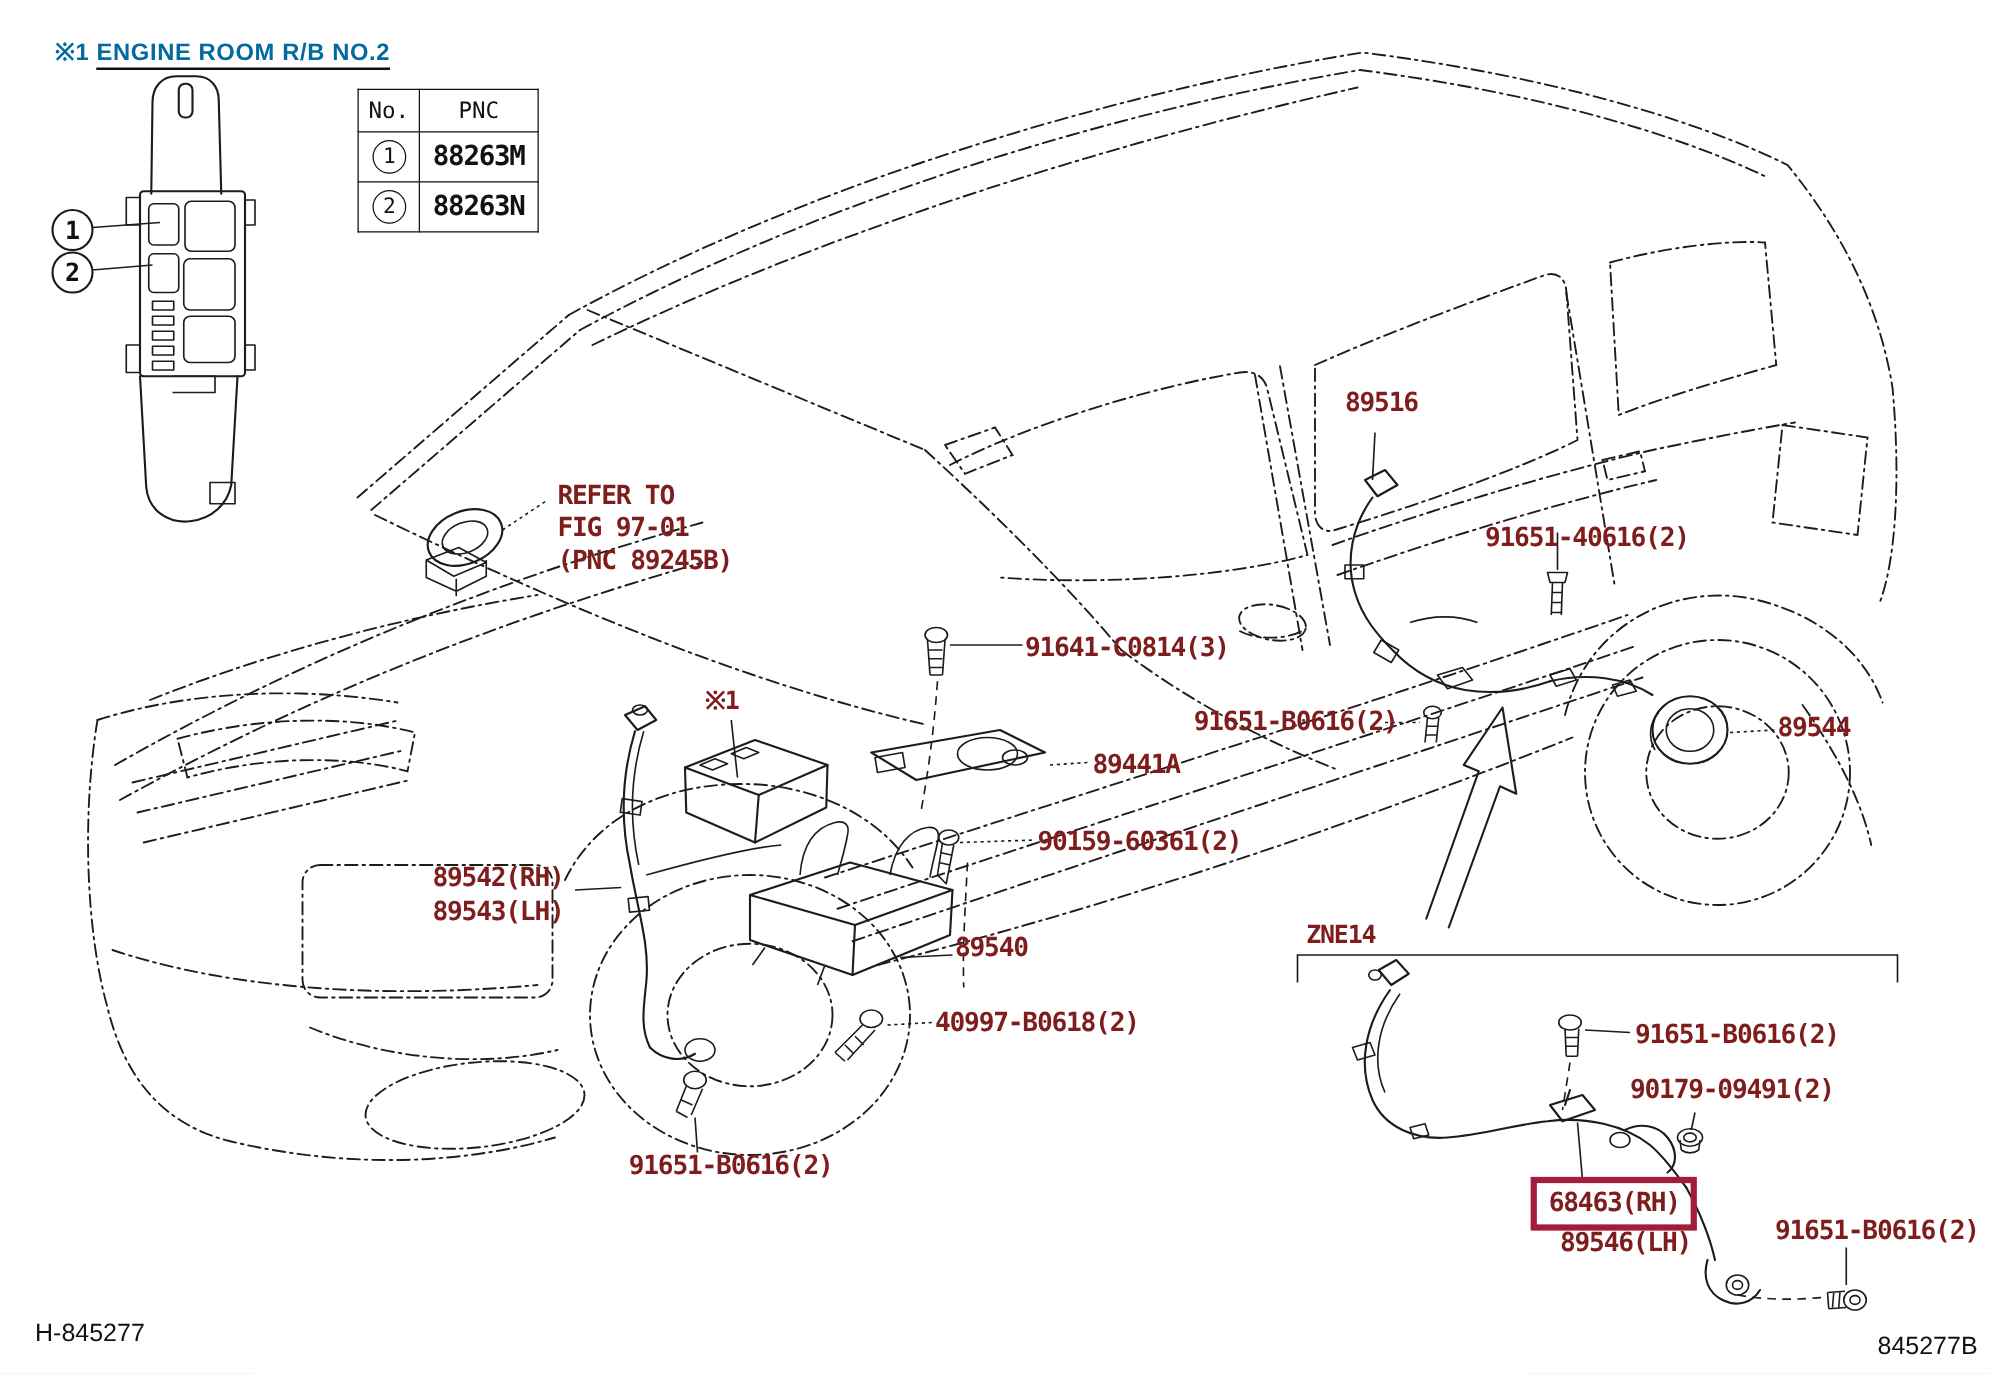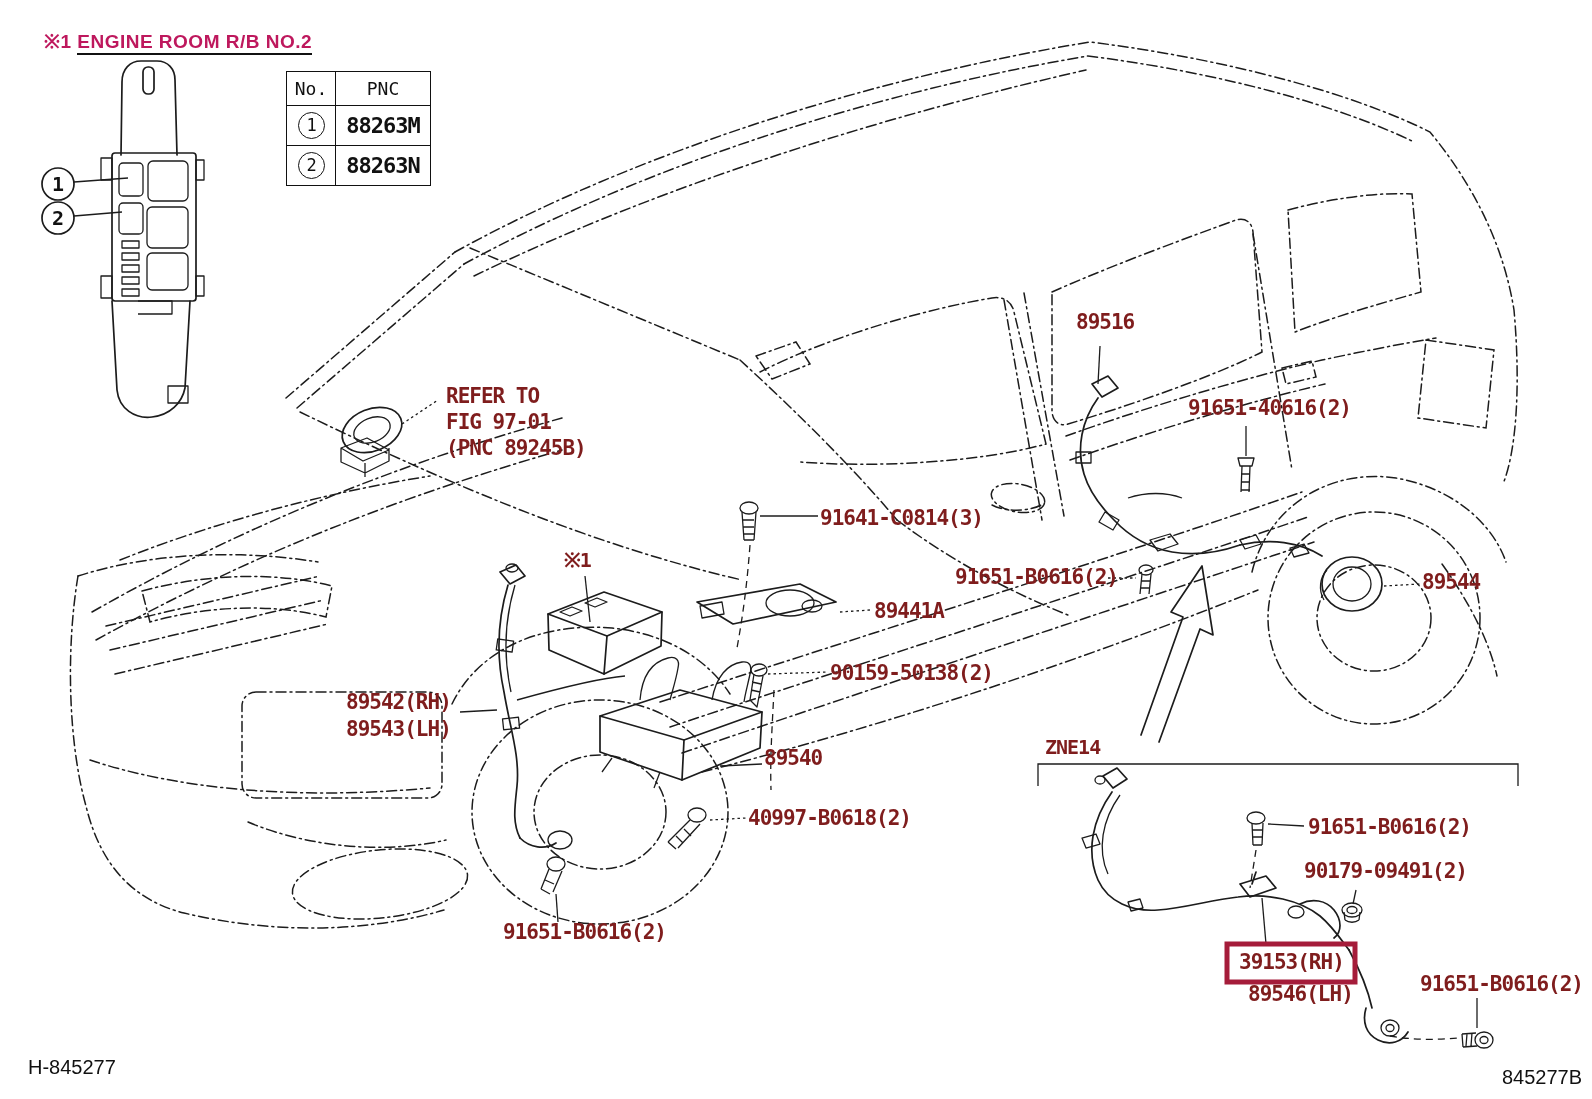--- a/index.html
+++ b/index.html
@@ -12,21 +12,21 @@
   .thin{fill:none;stroke:#1c1c1c;stroke-width:1.3;}
   .dot{fill:none;stroke:#1c1c1c;stroke-width:1.3;stroke-dasharray:2.5 3;}
   .dsh{fill:none;stroke:#1c1c1c;stroke-width:1.3;stroke-dasharray:7 5;}
   .hl{fill:none;stroke-width:5;}
   .ctext{font:700 20px "DejaVu Sans Mono",monospace;fill:#111;text-anchor:middle;}
   .lbl{position:absolute;font:700 21px "DejaVu Sans Mono",monospace;letter-spacing:-1px;
        color:#7f1d1d;white-space:pre;line-height:1;}
   .lbl.sm{font-size:20px;}
   .codefont{position:absolute;font:400 20px "Liberation Sans",sans-serif;color:#111;}
   #inset-title{position:absolute;left:44px;top:28px;font:700 19px "Liberation Sans",sans-serif;
-       color:#be185d;letter-spacing:.5px;white-space:pre;text-align:center;}
+       color:#0369a1;letter-spacing:.5px;white-space:pre;text-align:center;}
   #inset-title .ul{border-bottom:2px solid #111;padding-bottom:1px;}
   #pnc-table{position:absolute;left:286px;top:71px;border-collapse:collapse;
        font-family:"DejaVu Sans Mono",monospace;color:#111;background:#fff;}
   #pnc-table th,#pnc-table td{border:1.6px solid #111;text-align:center;padding:0;}
   #pnc-table th{font:400 18px "DejaVu Sans Mono",monospace;height:33px;}
   #pnc-table .cno{width:48px;margin-top:38px;}
   #pnc-table .cpnc{width:94px;}
   #pnc-table td{height:39px;font:700 22px "DejaVu Sans Mono",monospace;letter-spacing:-1px;}
   .circ{display:inline-block;width:25px;height:25px;border:1.7px solid #111;border-radius:50%;
        font:400 17px "DejaVu Sans Mono",monospace;line-height:25px;text-align:center;vertical-align:middle;}
@@ -282,32 +282,32 @@
   </tbody>
     </table>
 
   <div class="lbl" style="left:446px;top:386px">REFER TO</div>
   <div class="lbl" style="left:446px;top:412px">FIG 97-01</div>
   <div class="lbl" style="left:446px;top:438px">(PNC 89245B)</div>
   <div class="lbl sm" style="left:564px;top:550px">※1</div>
   <div class="lbl" style="left:820px;top:508px">91641-C0814(3)</div>
   <div class="lbl" style="left:874px;top:601px">89441A</div>
   <div class="lbl" style="left:1076px;top:312px">89516</div>
-  <div class="lbl" style="left:1188px;top:398px">91651-40616(2)</div>
+  <div class="lbl" style="left:1188px;top:420px">91651-40616(2)</div>
   <div class="lbl" style="left:955px;top:567px">91651-B0616(2)</div>
   <div class="lbl" style="left:1422px;top:572px">89544</div>
   <div class="lbl" style="left:346px;top:692px">89542(RH)</div>
   <div class="lbl" style="left:346px;top:719px">89543(LH)</div>
-  <div class="lbl" style="left:830px;top:663px">90159-50138(2)</div>
+  <div class="lbl" style="left:830px;top:663px">90159-60361(2)</div>
   <div class="lbl" style="left:764px;top:748px">89540</div>
   <div class="lbl" style="left:748px;top:808px">40997-B0618(2)</div>
   <div class="lbl" style="left:503px;top:922px">91651-B0616(2)</div>
   <div class="lbl sm" style="left:1045px;top:737px">ZNE14</div>
   <div class="lbl" style="left:1308px;top:817px">91651-B0616(2)</div>
   <div class="lbl" style="left:1304px;top:861px">90179-09491(2)</div>
-  <div class="lbl" style="left:1239px;top:952px">39153(RH)</div>
+  <div class="lbl" style="left:1239px;top:952px">68463(RH)</div>
   <div class="lbl" style="left:1248px;top:984px">89546(LH)</div>
   <div class="lbl" style="left:1420px;top:974px">91651-B0616(2)</div>
 
   <div class="codefont" style="left:28px;top:1056px">H-845277</div>
   <div class="codefont" style="left:1502px;top:1066px">845277B</div>
 
 </div>
 
 </body></html>

